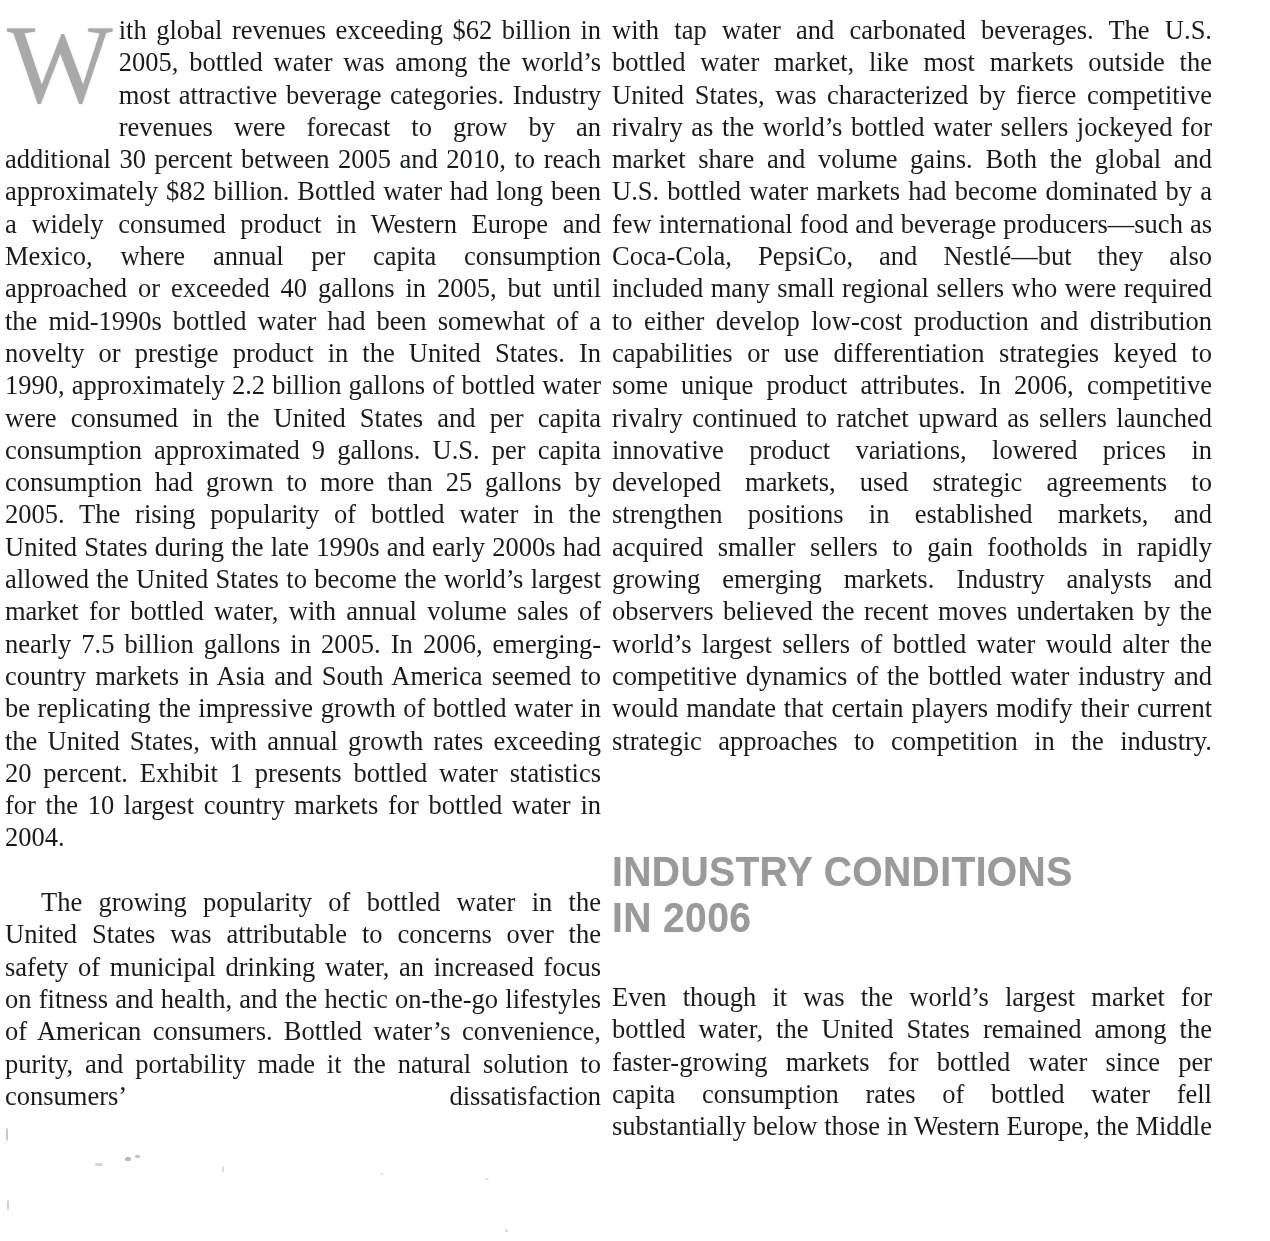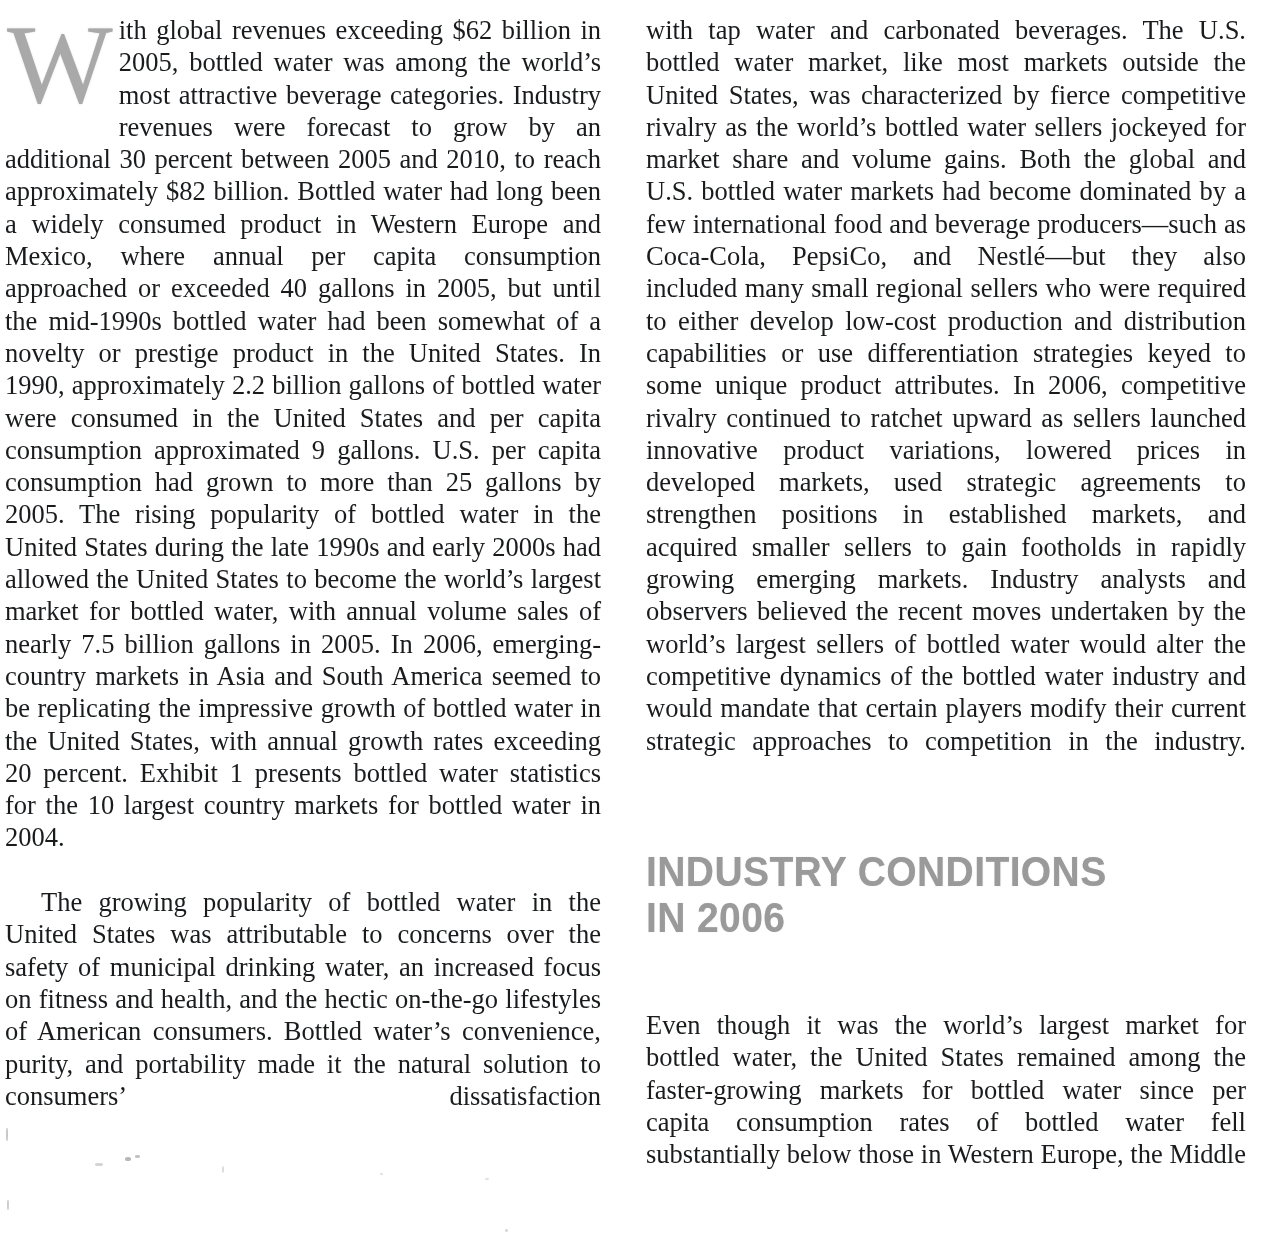--- a/index.html
+++ b/index.html
@@ -30,21 +30,21 @@
     text-align: justify;
     text-justify: inter-word;
     hyphens: none;
     color: #191b1d;
   }
   .column-left {
     left: 5px;
     width: 596px;
   }
   .column-right {
-    left: 646px;
+    left: 612px;
     width: 600px;
   }
 
   
   p.para {
     margin: 0;
     text-align: justify;
     text-indent: 0;
   }
   p.para.indent {
@@ -87,21 +87,21 @@
     font-size: 42px;
     line-height: 46px;
     letter-spacing: 0.4px;
     transform: scaleX(0.93);
     transform-origin: left center;
     text-align: left;
     text-shadow: 0 0 1px rgba(154,154,154,0.5);
   }
   .heading-block {
     margin-top: 60px;
-    margin-bottom: 68px;
+    margin-bottom: 40px;
   }
   .heading-line { display: block; }
 
   
   .speck {
     position: absolute;
     background: #d9d9d9;
     border-radius: 40%;
     pointer-events: none;
   }

